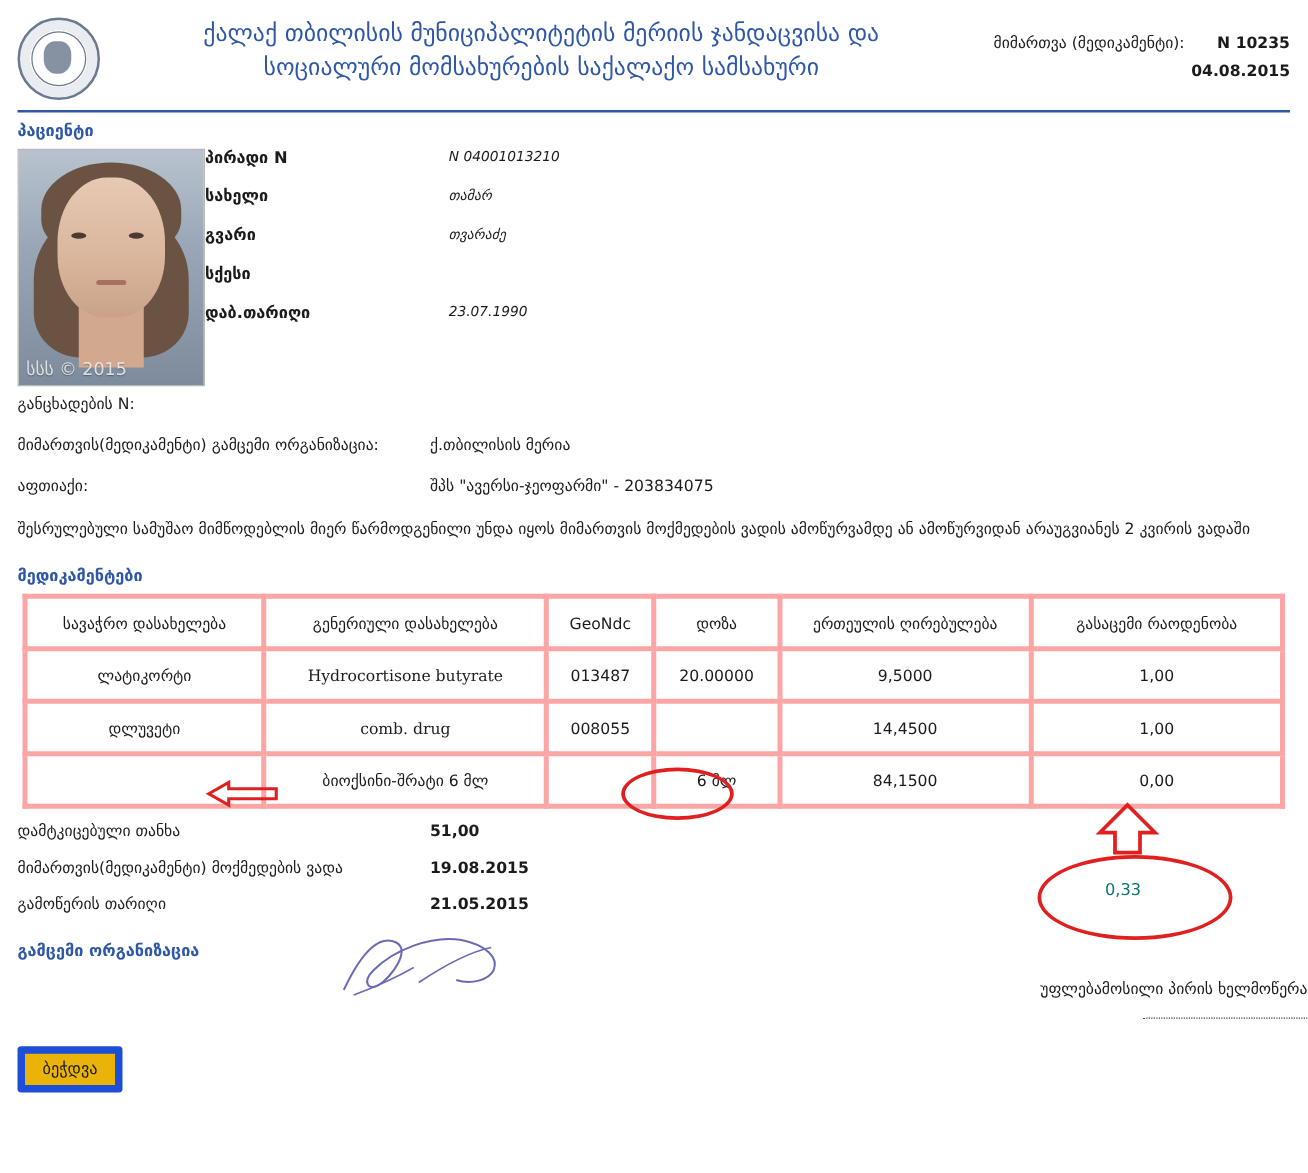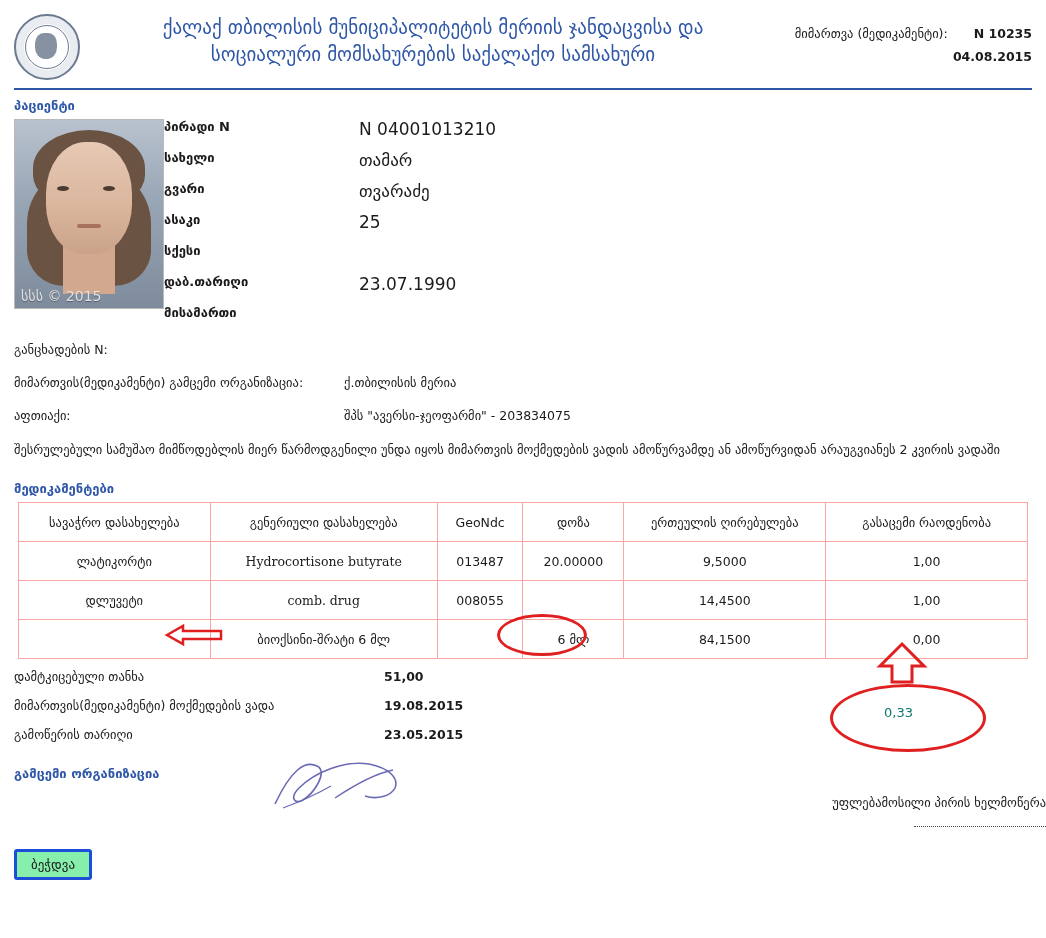--- a/index.html
+++ b/index.html
@@ -198,21 +198,22 @@
     height: 31px;
     align-items: flex-start;
   }
   .field-label {
     flex: 0 0 195px;
     font-weight: bold;
     font-size: 13px;
   }
   .field-value {
     flex: 1 1 auto;
-    font-size: 17px;
+    font-size: 11px;
+    font-style: italic;
   }
 
   
   .meta {
     margin: 6px 0 0 14px;
   }
   .meta-row {
     display: flex;
     margin-bottom: 18px;
     font-size: 12.5px;
@@ -229,21 +230,21 @@
   .table-wrap {
     margin: 4px 18px 0 18px;
     position: relative;
   }
   table.meds {
     width: 100%;
     border-collapse: collapse;
     font-size: 12.5px;
   }
   table.meds th, table.meds td {
-    border: 1px solid #fca5a5;
+    border: 4px solid #fca5a5;
     text-align: center;
     padding: 8px 4px;
     font-weight: normal;
     height: 22px;
   }
   table.meds th {
     font-size: 12.5px;
   }
   table.meds td.lat {
     font-family: "DejaVu Serif", "Liberation Serif", serif;
@@ -256,21 +257,20 @@
   .col6 { width: 20%; }
 
   
   .totals {
     margin: 10px 0 0 14px;
   }
   .total-row {
     display: flex;
     margin-bottom: 14px;
     font-size: 12.5px;
-    gap: 40px;
   }
   .total-label { flex: 0 0 330px; }
   .total-value { font-weight: bold; }
 
   
   .sig-block {
     margin: 24px 0 0 14px;
     position: relative;
   }
   .sig-row {
@@ -294,22 +294,22 @@
     height: 62px;
     pointer-events: none;
   }
 
   
   .print-btn {
     margin: 22px 0 0 14px;
     padding: 5px 14px;
     font-family: "DejaVu Sans", "Liberation Sans", sans-serif;
     font-size: 13px;
-    background: #86efac;
-    border: 3px solid #1d4ed8;
+    background: #eab308;
+    border: 6px solid #1d4ed8;
     border-radius: 3px;
     color: #1b1b1b;
     cursor: pointer;
   }
 
   
   .annot {
     position: absolute;
     pointer-events: none;
   }
@@ -373,34 +373,26 @@
       </div>
       <div class="field-row">
         <div class="field-label">სახელი</div>
         <div class="field-value">თამარ</div>
       </div>
       <div class="field-row">
         <div class="field-label">გვარი</div>
         <div class="field-value">თვარაძე</div>
       </div>
       <div class="field-row">
-        <div class="field-label">ასაკი</div>
-        <div class="field-value">25</div>
-      </div>
-      <div class="field-row">
         <div class="field-label">სქესი</div>
         <div class="field-value"></div>
       </div>
       <div class="field-row">
         <div class="field-label">დაბ.თარიღი</div>
         <div class="field-value">23.07.1990</div>
-      </div>
-      <div class="field-row">
-        <div class="field-label">მისამართი</div>
-        <div class="field-value"></div>
       </div>
     </div>
   </div>
 
   
   <div class="meta">
     <div class="meta-row">
       <div class="meta-label">განცხადების N:</div>
       <div class="meta-value"></div>
     </div>
@@ -465,21 +457,21 @@
     <div class="total-row">
       <div class="total-label">დამტკიცებული თანხა</div>
       <div class="total-value">51,00</div>
     </div>
     <div class="total-row">
       <div class="total-label">მიმართვის(მედიკამენტი) მოქმედების ვადა</div>
       <div class="total-value">19.08.2015</div>
     </div>
     <div class="total-row">
       <div class="total-label">გამოწერის თარიღი</div>
-      <div class="total-value">23.05.2015</div>
+      <div class="total-value">21.05.2015</div>
     </div>
   </div>
 
   
   <div class="sig-block">
     <div class="section-title" style="margin-left:0;">გამცემი ორგანიზაცია</div>
     <div class="sig-row">
       <div class="sig-label">უფლებამოსილი პირის ხელმოწერა</div>
       <div class="sig-line"></div>
     </div>

